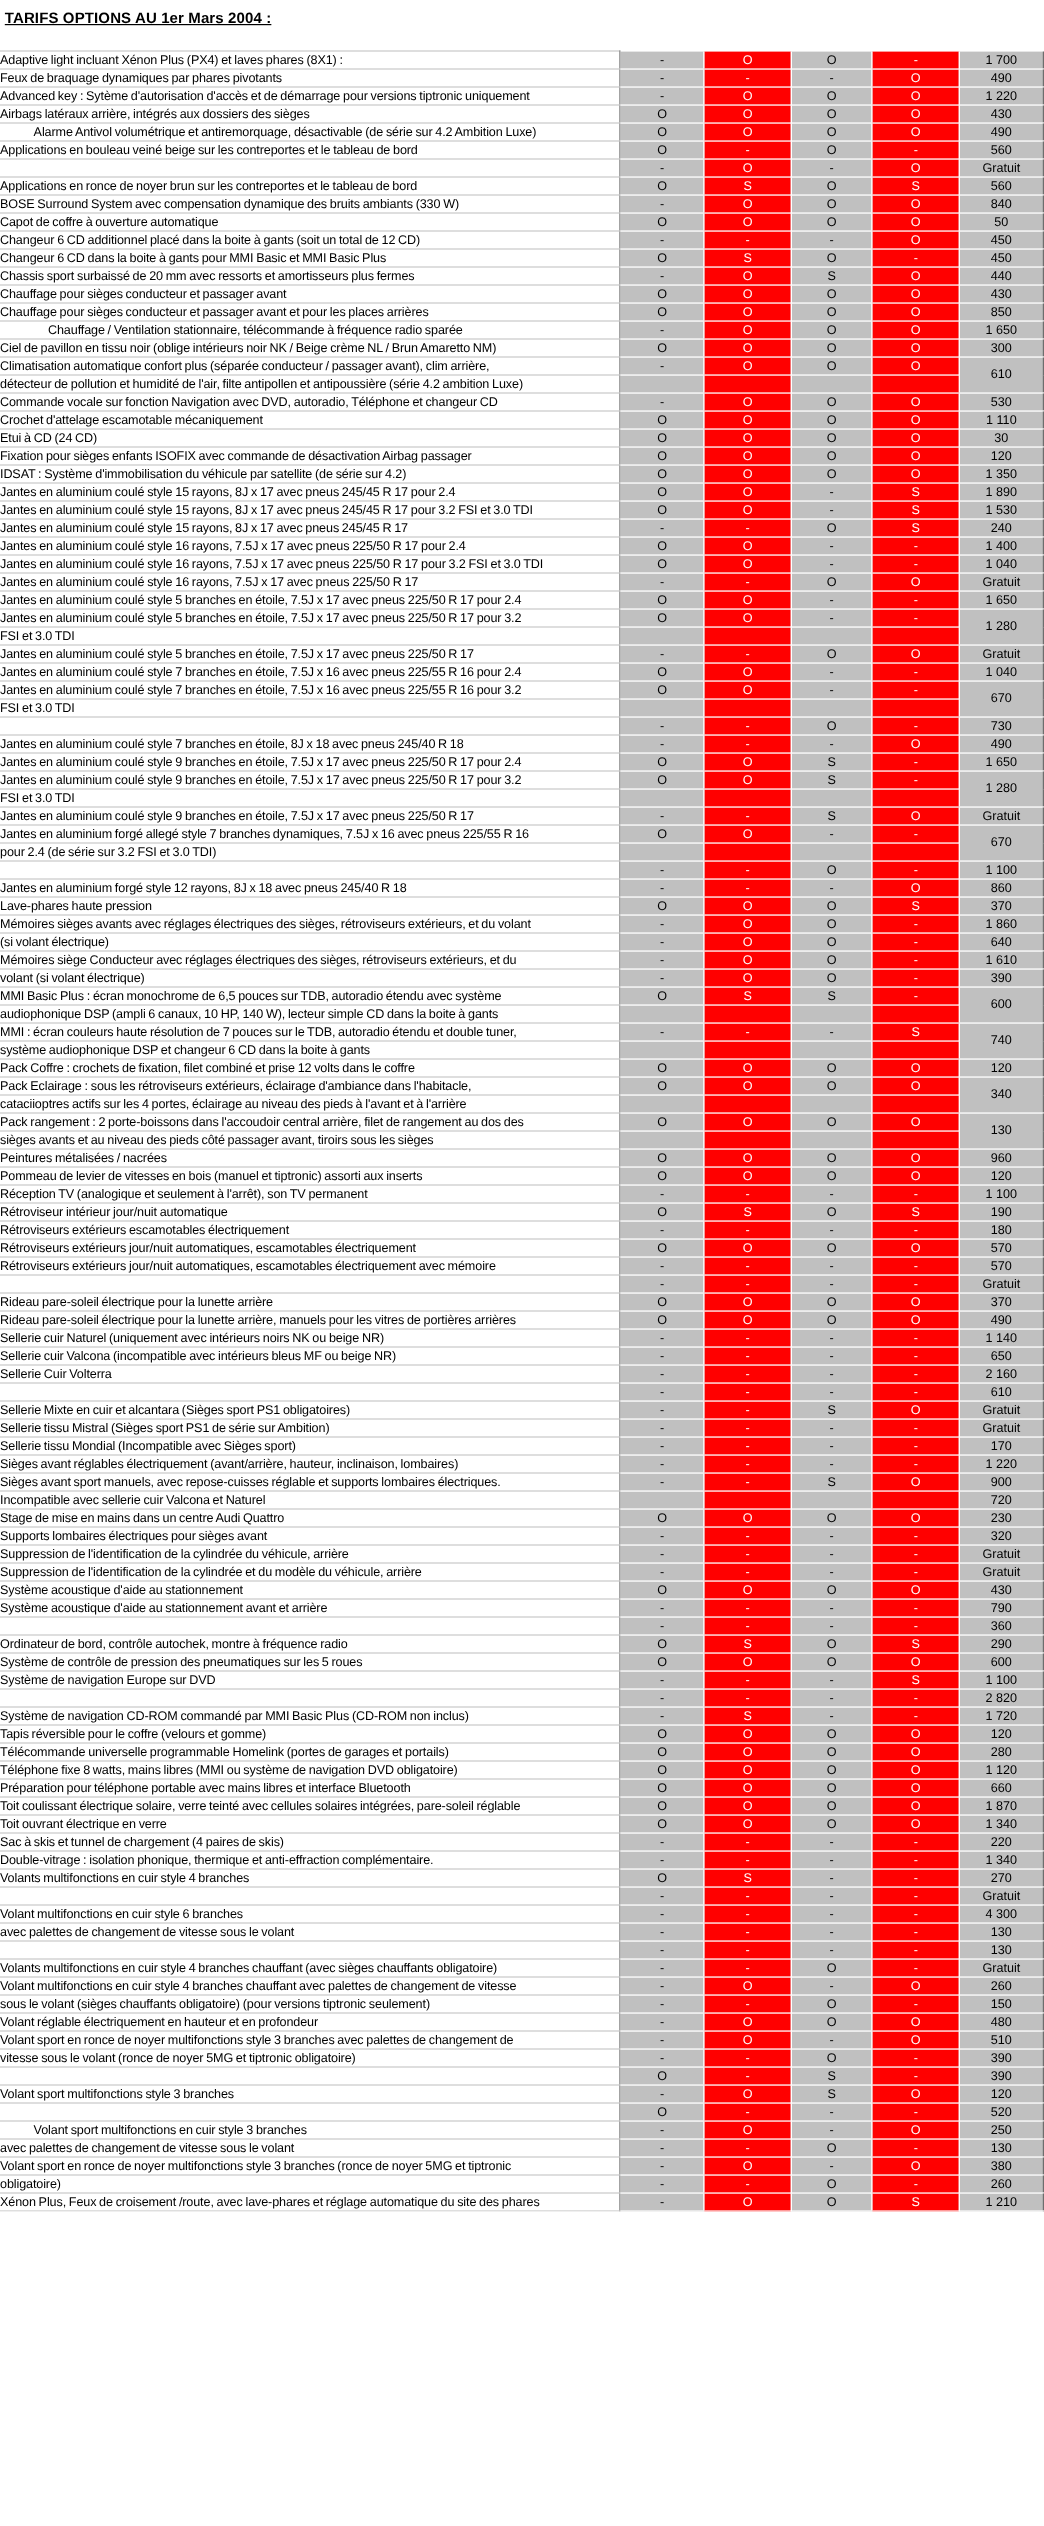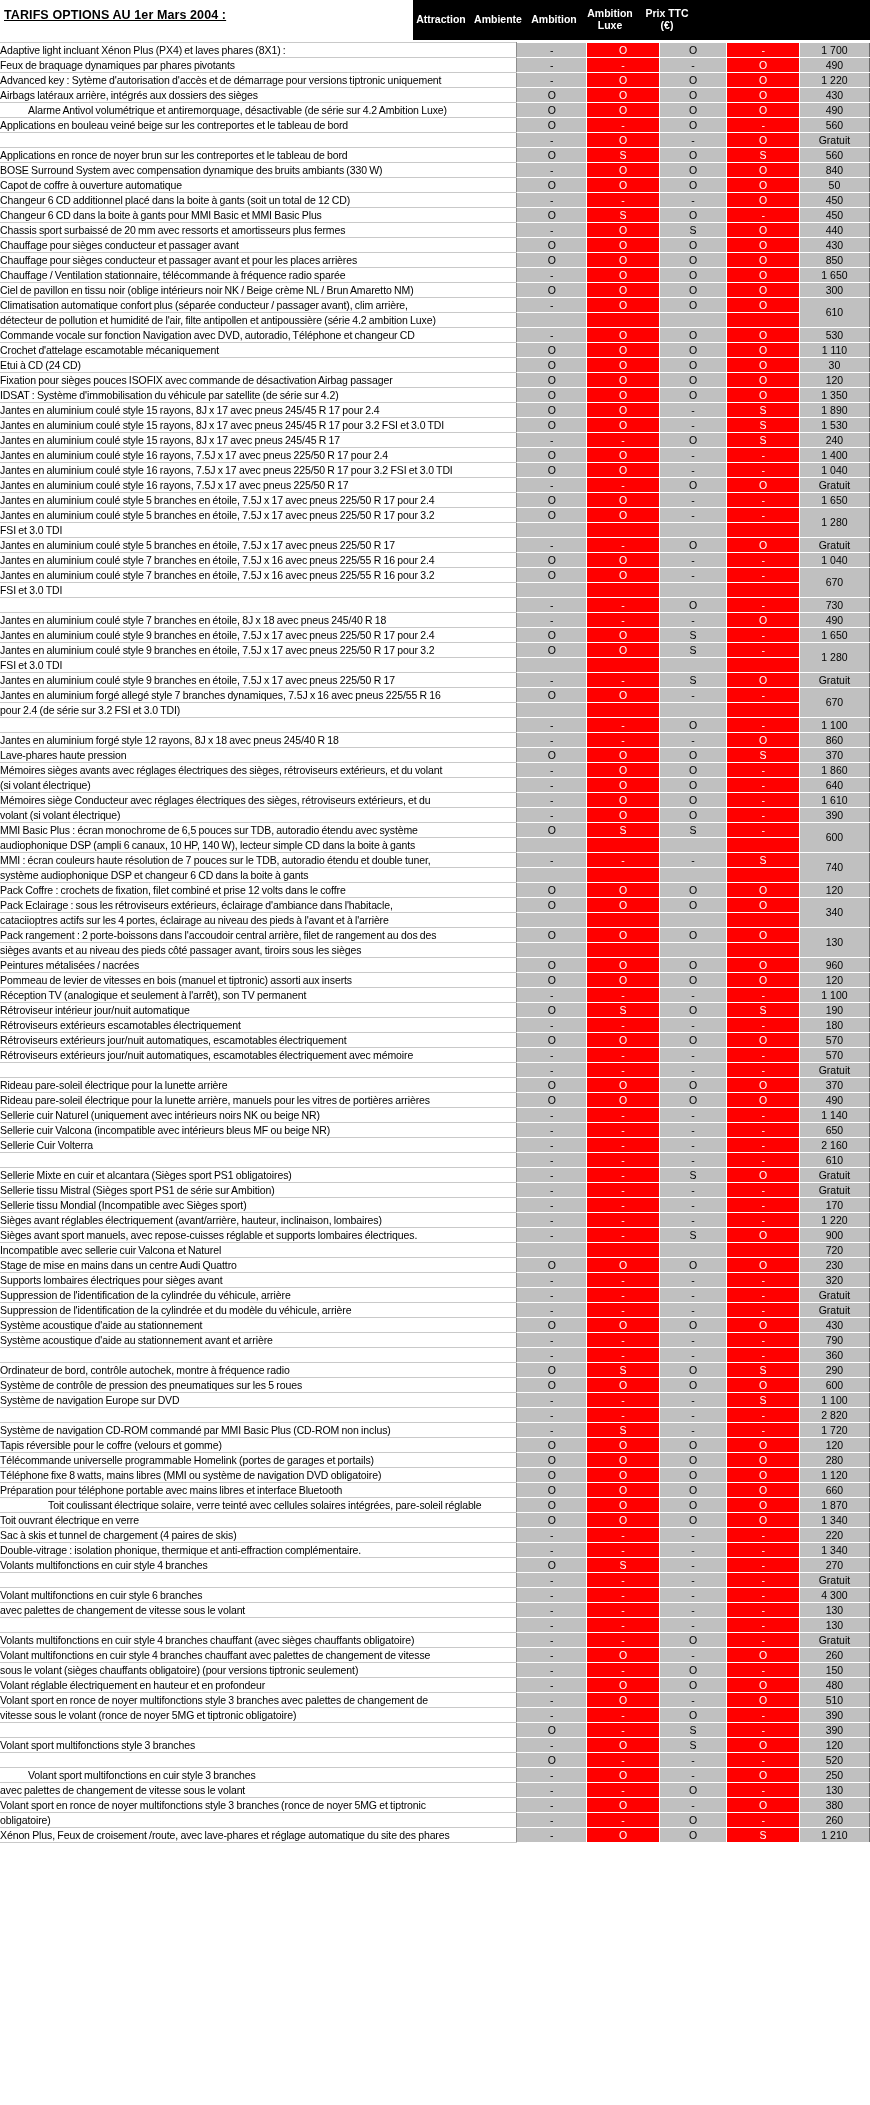--- a/index.html
+++ b/index.html
@@ -120,27 +120,20 @@
   
   td.prix { border-right: 1px solid #6d6d6d; }
 </style>
 </head>
 <body>
 
 <div id="page">
 
   <div class="title-row">
     <div class="doc-title">TARIFS OPTIONS AU 1er Mars 2004 :</div>
-    <div class="header-band">
-      <div class="hcell c0">Attraction</div>
-      <div class="hcell c1">Ambiente</div>
-      <div class="hcell c2">Ambition</div>
-      <div class="hcell c3">Ambition Luxe</div>
-      <div class="hcell c4">Prix TTC (€)</div>
-    </div>
   </div>
 
   <table class="tarifs">
     <colgroup>
       <col class="c-desc">
         <col class="c-attr">
         <col class="c-ambe">
         <col class="c-ambi">
         <col class="c-luxe">
         <col class="c-prix">
@@ -260,21 +253,21 @@
         </tr>
         <tr>
           <td class="desc" style="height: 14px;">Chauffage pour sièges conducteur et passager avant et pour les places arrières</td>
           <td class="mark">O</td>
           <td class="mark red">O</td>
           <td class="mark">O</td>
           <td class="mark red">O</td>
           <td class="prix">850</td>
         </tr>
         <tr>
-          <td class="desc" style="height: 14px;">Chauffage / Ventilation stationnaire, télécommande à fréquence radio sparée</td>
+          <td class="desc" style="height: 14px; padding-left: 40px;">Chauffage / Ventilation stationnaire, télécommande à fréquence radio sparée</td>
           <td class="mark">-</td>
           <td class="mark red">O</td>
           <td class="mark">O</td>
           <td class="mark red">O</td>
           <td class="prix">1 650</td>
         </tr>
         <tr>
           <td class="desc" style="height: 14px;">Ciel de pavillon en tissu noir (oblige intérieurs noir NK / Beige crème NL / Brun Amaretto NM)</td>
           <td class="mark">O</td>
           <td class="mark red">O</td>
@@ -315,21 +308,21 @@
         </tr>
         <tr>
           <td class="desc" style="height: 14px;">Etui à CD (24 CD)</td>
           <td class="mark">O</td>
           <td class="mark red">O</td>
           <td class="mark">O</td>
           <td class="mark red">O</td>
           <td class="prix">30</td>
         </tr>
         <tr>
-          <td class="desc" style="height: 14px;">Fixation pour sièges pouces ISOFIX avec commande de désactivation Airbag passager</td>
+          <td class="desc" style="height: 14px;">Fixation pour sièges enfants ISOFIX avec commande de désactivation Airbag passager</td>
           <td class="mark">O</td>
           <td class="mark red">O</td>
           <td class="mark">O</td>
           <td class="mark red">O</td>
           <td class="prix">120</td>
         </tr>
         <tr>
           <td class="desc" style="height: 14px;">IDSAT : Système d'immobilisation du véhicule par satellite (de série sur 4.2)</td>
           <td class="mark">O</td>
           <td class="mark red">O</td>
@@ -907,21 +900,21 @@
         </tr>
         <tr>
           <td class="desc" style="height: 14px;">Préparation pour téléphone portable avec mains libres et interface Bluetooth</td>
           <td class="mark">O</td>
           <td class="mark red">O</td>
           <td class="mark">O</td>
           <td class="mark red">O</td>
           <td class="prix">660</td>
         </tr>
         <tr>
-          <td class="desc" style="height: 14px; padding-left: 48px;">Toit coulissant électrique solaire, verre teinté avec cellules solaires intégrées, pare-soleil réglable</td>
+          <td class="desc" style="height: 14px;">Toit coulissant électrique solaire, verre teinté avec cellules solaires intégrées, pare-soleil réglable</td>
           <td class="mark">O</td>
           <td class="mark red">O</td>
           <td class="mark">O</td>
           <td class="mark red">O</td>
           <td class="prix">1 870</td>
         </tr>
         <tr>
           <td class="desc" style="height: 14px;">Toit ouvrant électrique en verre</td>
           <td class="mark">O</td>
           <td class="mark red">O</td>

